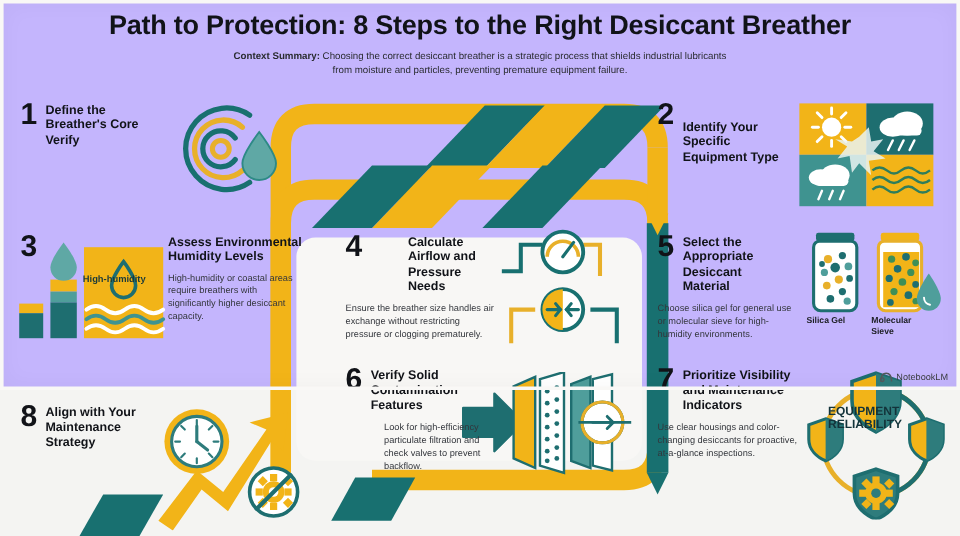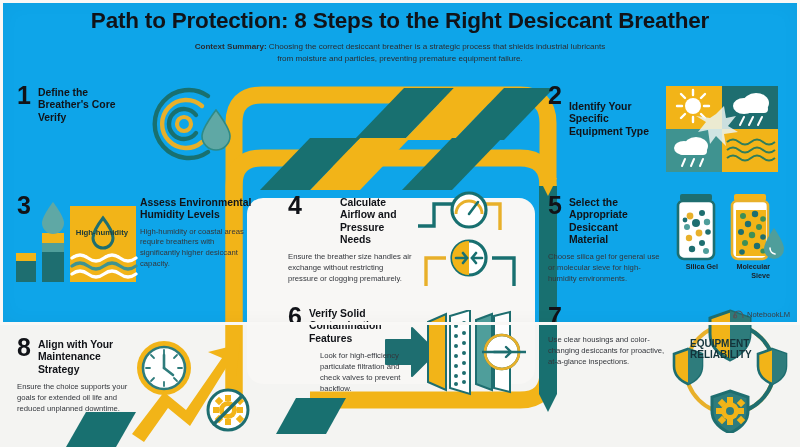--- a/index.html
+++ b/index.html
@@ -3,21 +3,21 @@
 <meta charset="utf-8">
 <title>Path to Protection Infographic</title>
 <style>
   html,body{margin:0;padding:0;}
   body{
     width:800px;height:447px;overflow:hidden;
     background:#f4f4f2;
     font-family:"Liberation Sans", sans-serif;
     color:#15161a;
   }
-  #root{position:relative;width:800px;height:325px;background:#0ea5e9;}
+  #root{position:relative;width:800px;height:325px;background:#c4b5fd;}
 
   
   #root::before{
     content:"";position:absolute;inset:0;
     box-shadow:inset 0 0 0 3px #f9f8f6, inset 0 0 22px rgba(0,0,0,.045);
     pointer-events:none;z-index:60;
   }
 
   
   .title{
@@ -89,28 +89,28 @@
   .i2{left:666px;top:86px;}
   .i3{left:14px;top:196px;}
   .i4{left:418px;top:190px;}
   .i5{left:668px;top:192px;}
   .i6{left:384px;top:310px;}
   .i7{left:664px;top:305px;}
   .i8{left:130px;top:330px;}
 
   .lbl{
     position:absolute;font-size:7.2px;font-weight:bold;color:#1d1f24;
-    text-align:right;z-index:6;
+    text-align:left;z-index:6;
   }
   .lbl-silica{left:672px;top:262px;width:46px;}
   .lbl-molec{left:726px;top:262px;width:44px;line-height:1.3;}
 
   .hh-text{
     position:absolute;left:69px;top:228px;width:66px;z-index:6;
-    font-size:7.8px;font-weight:bold;color:#1a3a3a;text-align:center;
+    font-size:7.8px;font-weight:bold;color:#1a3a3a;text-align:left;
   }
   .eqr{
     position:absolute;left:690px;top:338px;width:96px;z-index:6;
     font-size:10px;font-weight:bold;color:#13333a;line-height:1.12;
   }
 
   
   .wm{
     position:absolute;right:10px;bottom:6px;z-index:40;
     display:flex;align-items:center;gap:3px;
@@ -381,20 +381,21 @@
       <g stroke="#1E6E70" stroke-width="2.4" stroke-linecap="round" fill="none">
         <line x1="110" y1="42" x2="126" y2="42"></line>
         <polyline points="122,37 127,42 122,47"></polyline>
       </g>
     </svg>
   </div>
 
   <div class="step s7">
     <div class="step-head">
       <div class="num">7</div>
+      <div class="step-title">Prioritize Visibility and Maintenance Indicators</div>
     </div>
     <div class="step-body">Use clear housings and color-changing desiccants for proactive, at-a-glance inspections.</div>
   </div>
   <div class="icon i7">
     <svg width="132" height="128" viewBox="0 0 132 128">
       <circle cx="66" cy="64" r="44" fill="none" stroke="#E8B02A" stroke-width="4"></circle>
       <path d="M66,20 a44,44 0 0 1 0,88" fill="none" stroke="#1E6E70" stroke-width="4"></path>
 
       <path d="M66,6 l20,7 v16 c0,13 -10,21 -20,26 c-10,-5 -20,-13 -20,-26 v-16z" fill="#F2B418" stroke="#1E6E70" stroke-width="3"></path>
       <path d="M66,6 l20,7 v16 c0,13 -10,21 -20,26z" fill="#2E7C7C"></path>
@@ -420,21 +421,20 @@
       <circle cx="66" cy="106" r="4" fill="#2E7C7C"></circle>
     </svg>
   </div>
   <div class="eqr">EQUIPMENT RELIABILITY</div>
 
   <div class="step s8">
     <div class="step-head">
       <div class="num">8</div>
       <div class="step-title">Align with Your Maintenance Strategy</div>
     </div>
-    <div class="step-body">Ensure the choice supports your goals for extended oil life and reduced unplanned downtime.</div>
   </div>
   <div class="icon i8">
     <svg width="146" height="112" viewBox="0 0 146 112">
       <circle cx="34" cy="38" r="27" fill="#F2B418"></circle>
       <circle cx="34" cy="38" r="21" fill="#fff" stroke="#2E7C7C" stroke-width="2.6"></circle>
       <g stroke="#2E7C7C" stroke-width="1.8" stroke-linecap="round">
         <line x1="34" y1="20" x2="34" y2="24"></line>
           <line x1="34" y1="52" x2="34" y2="56"></line>
         <line x1="16" y1="38" x2="20" y2="38"></line>
           <line x1="48" y1="38" x2="52" y2="38"></line>

